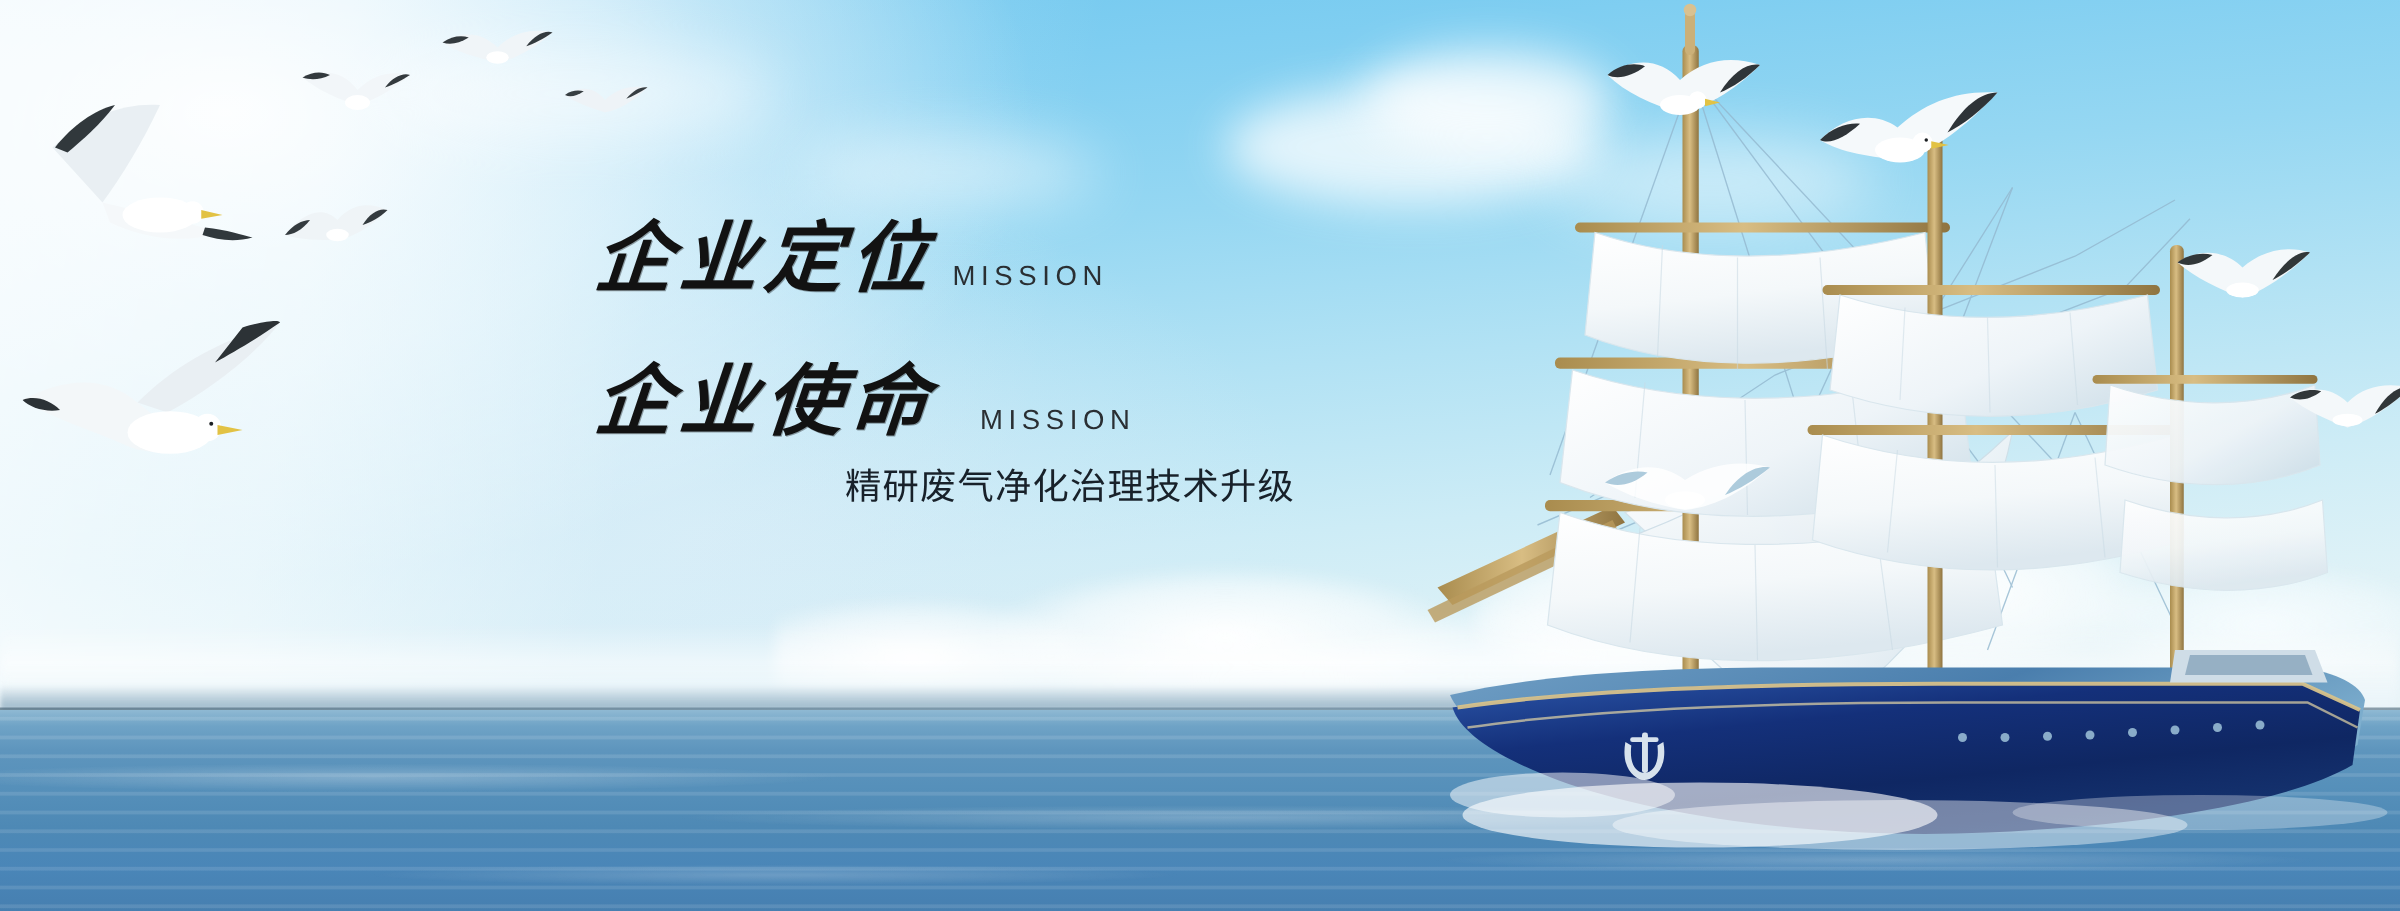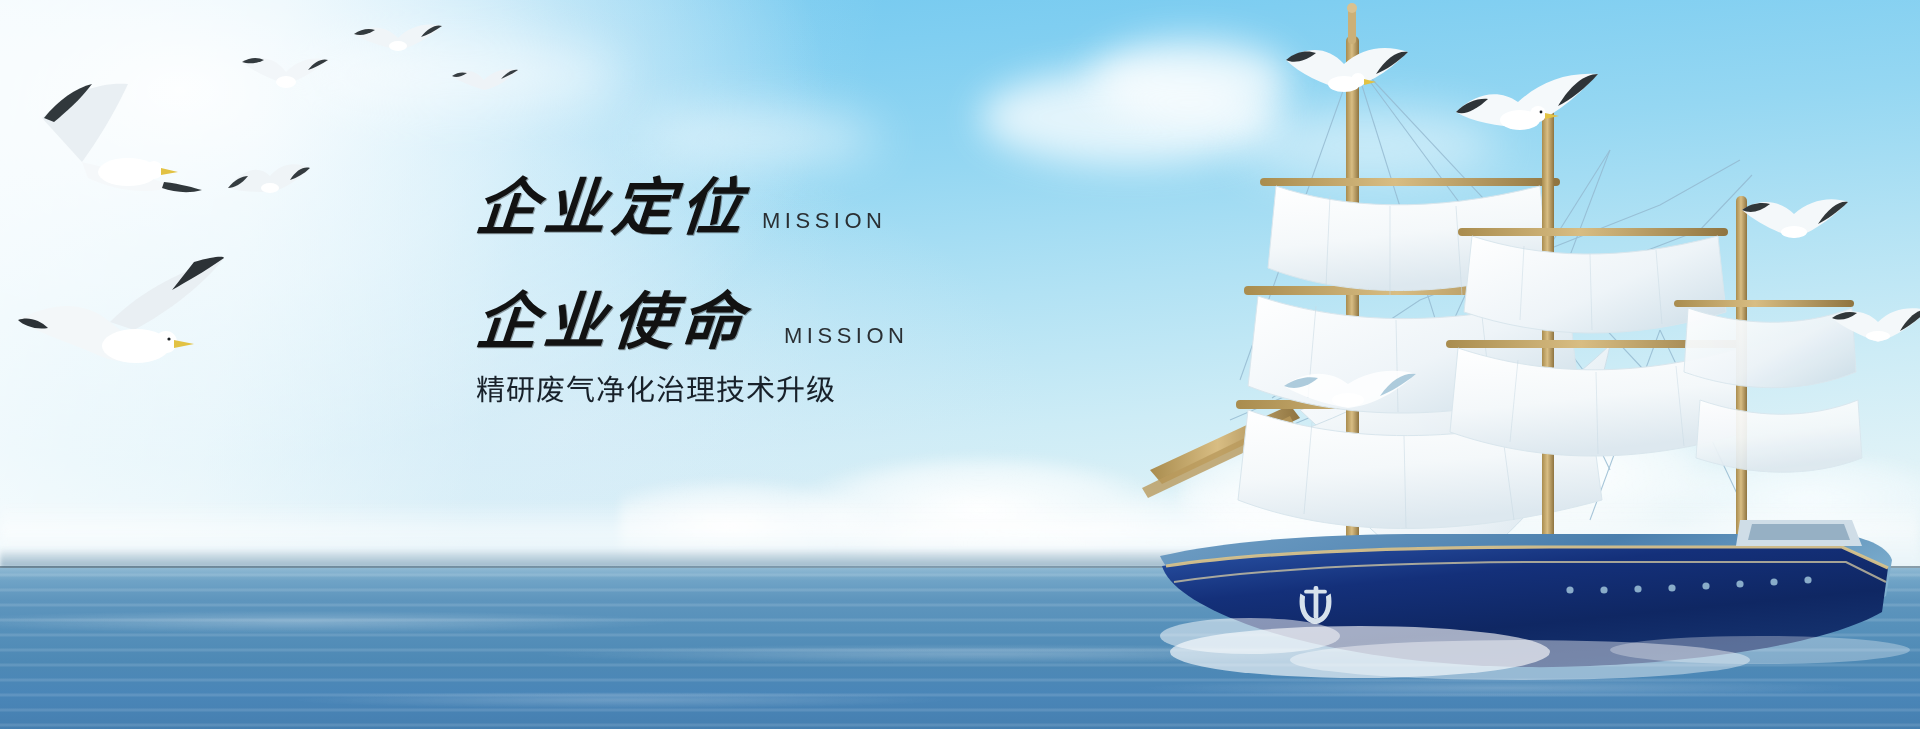--- a/index.html
+++ b/index.html
@@ -139,21 +139,21 @@
   .block-2 .headline-en { padding-bottom:6px; margin-left:22px; }
 
   .bodylines {
     margin-top:16px;
     font-family:"Liberation Sans", sans-serif;
     font-size:29px;
     line-height:1.32;
     letter-spacing:1px;
     color:#18212a;
   }
-  .bodylines div { white-space:nowrap; }
+  .bodylines div { white-space:nowrap;text-align:right; }
 </style>
 </head>
 <body>
 
 <div class="banner">
 
   <div class="sky"></div>
   <div class="sky-left-wash"></div>
 
   <div class="cloud cloud-soft" style="left:980px; top:70px; width:300px; height:95px;"></div>

